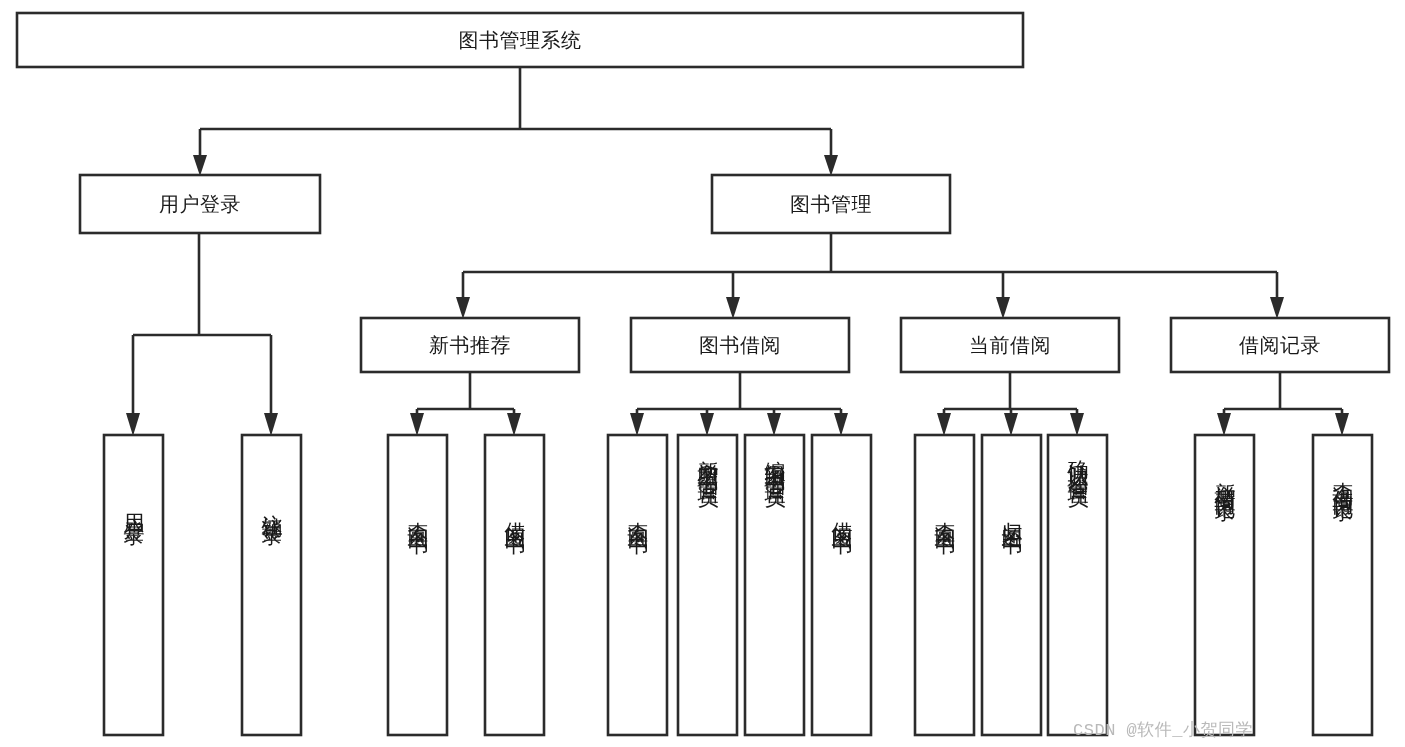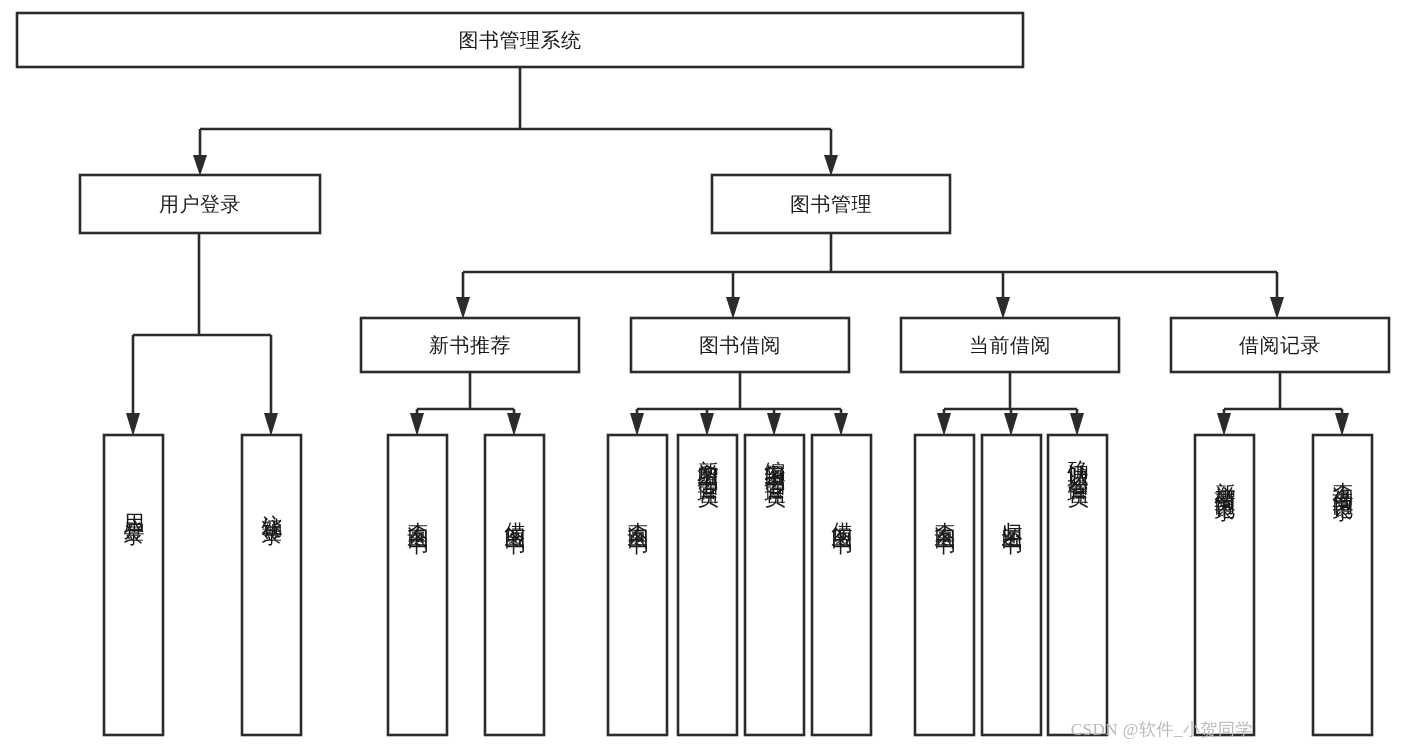--- a/index.html
+++ b/index.html
@@ -66,21 +66,21 @@
     line-height: 1;
     color: #1a1a1a;
     letter-spacing: 4px;
     white-space: nowrap;
     text-align: left;
   }
   #watermark {
     position: absolute;
     right: 8px;
     bottom: 6px;
-    font-family: Liberation Serif, serif;
+    font-family: Liberation Mono, monospace;
     font-size: 17px;
     color: #b9b9b9;
     letter-spacing: 0.5px;
     white-space: nowrap;
     user-select: none;
     text-align: right;
   }
 </style>
 </head>
 <body>

